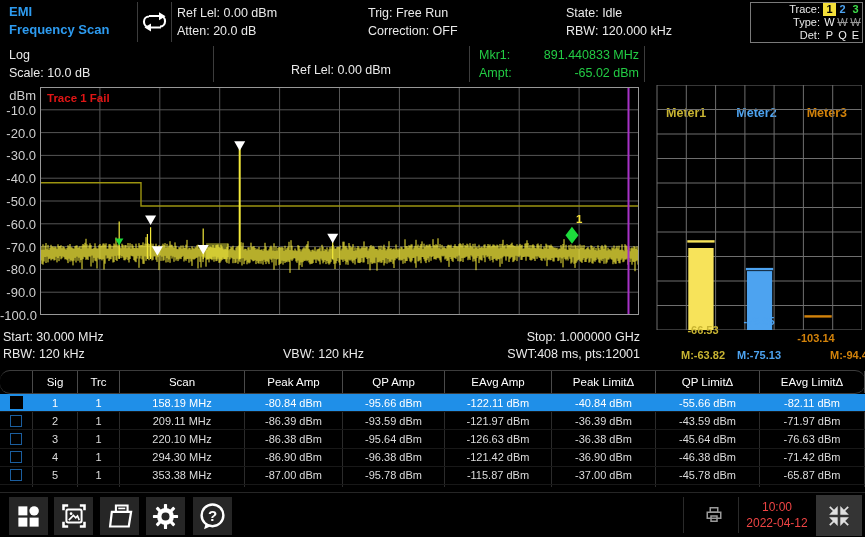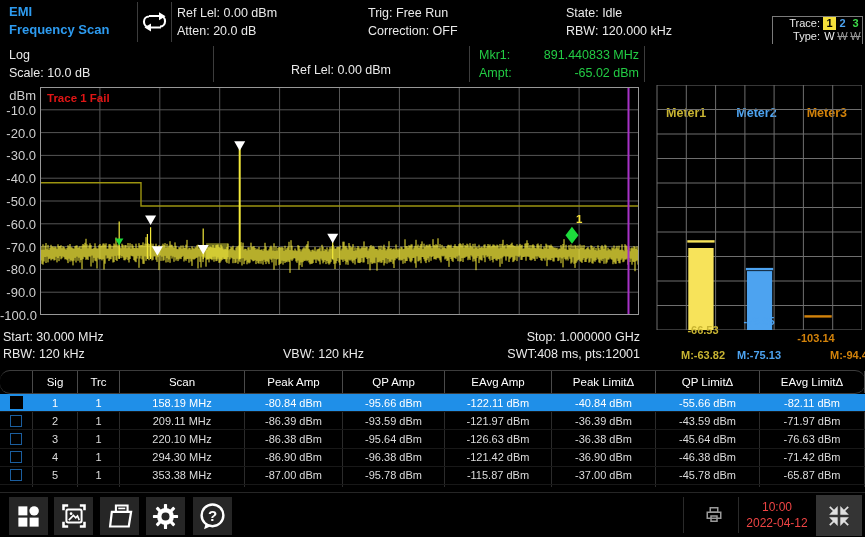--- a/index.html
+++ b/index.html
@@ -4,22 +4,22 @@
 <style>
   html,body{margin:0;padding:0;background:#000;}
   #root{position:relative;width:865px;height:537px;background:#000;overflow:hidden;
         font-family:"Liberation Sans",sans-serif;color:#e6e6e6;}
   .abs{position:absolute;}
   
   .topbar{position:absolute;left:0;top:0;width:865px;height:44px;background:#000;border-bottom:1px solid #202020;}
   .app-title{position:absolute;left:9px;top:3px;font-size:13px;line-height:18px;color:#2d9bf0;font-weight:bold;}
   .vdiv{position:absolute;width:1px;background:#3c3c3c;}
   .kv2{position:absolute;font-size:12.5px;line-height:18px;color:#eaeaea;white-space:nowrap;}
-  .legend{position:absolute;right:2px;top:16px;width:89px;height:39px;border:1px solid #7a7a7a;
-          font-size:11px;line-height:13px;padding-top:0px;}
+  .legend{position:absolute;right:2px;top:2px;width:89px;height:39px;border:1px solid #7a7a7a;
+          font-size:11px;line-height:13px;padding-top:0px;padding-left:22px;}
   .lg-row{display:flex;justify-content:flex-end;align-items:center;height:13px;}
   .lg-label{color:#e8e8e8;margin-right:3px;}
   .lg-v{display:inline-block;width:13px;text-align:center;}
   .t1{background:#f5e03a;color:#000;font-weight:bold;}
   .t2{color:#4da3f0;font-weight:bold;}
   .t3{color:#3ddb4a;font-weight:bold;}
   .w1{color:#f0f0f0;}
   .wst{color:#9a9a9a;text-decoration:line-through;}
   .det{color:#f0f0f0;}
   

